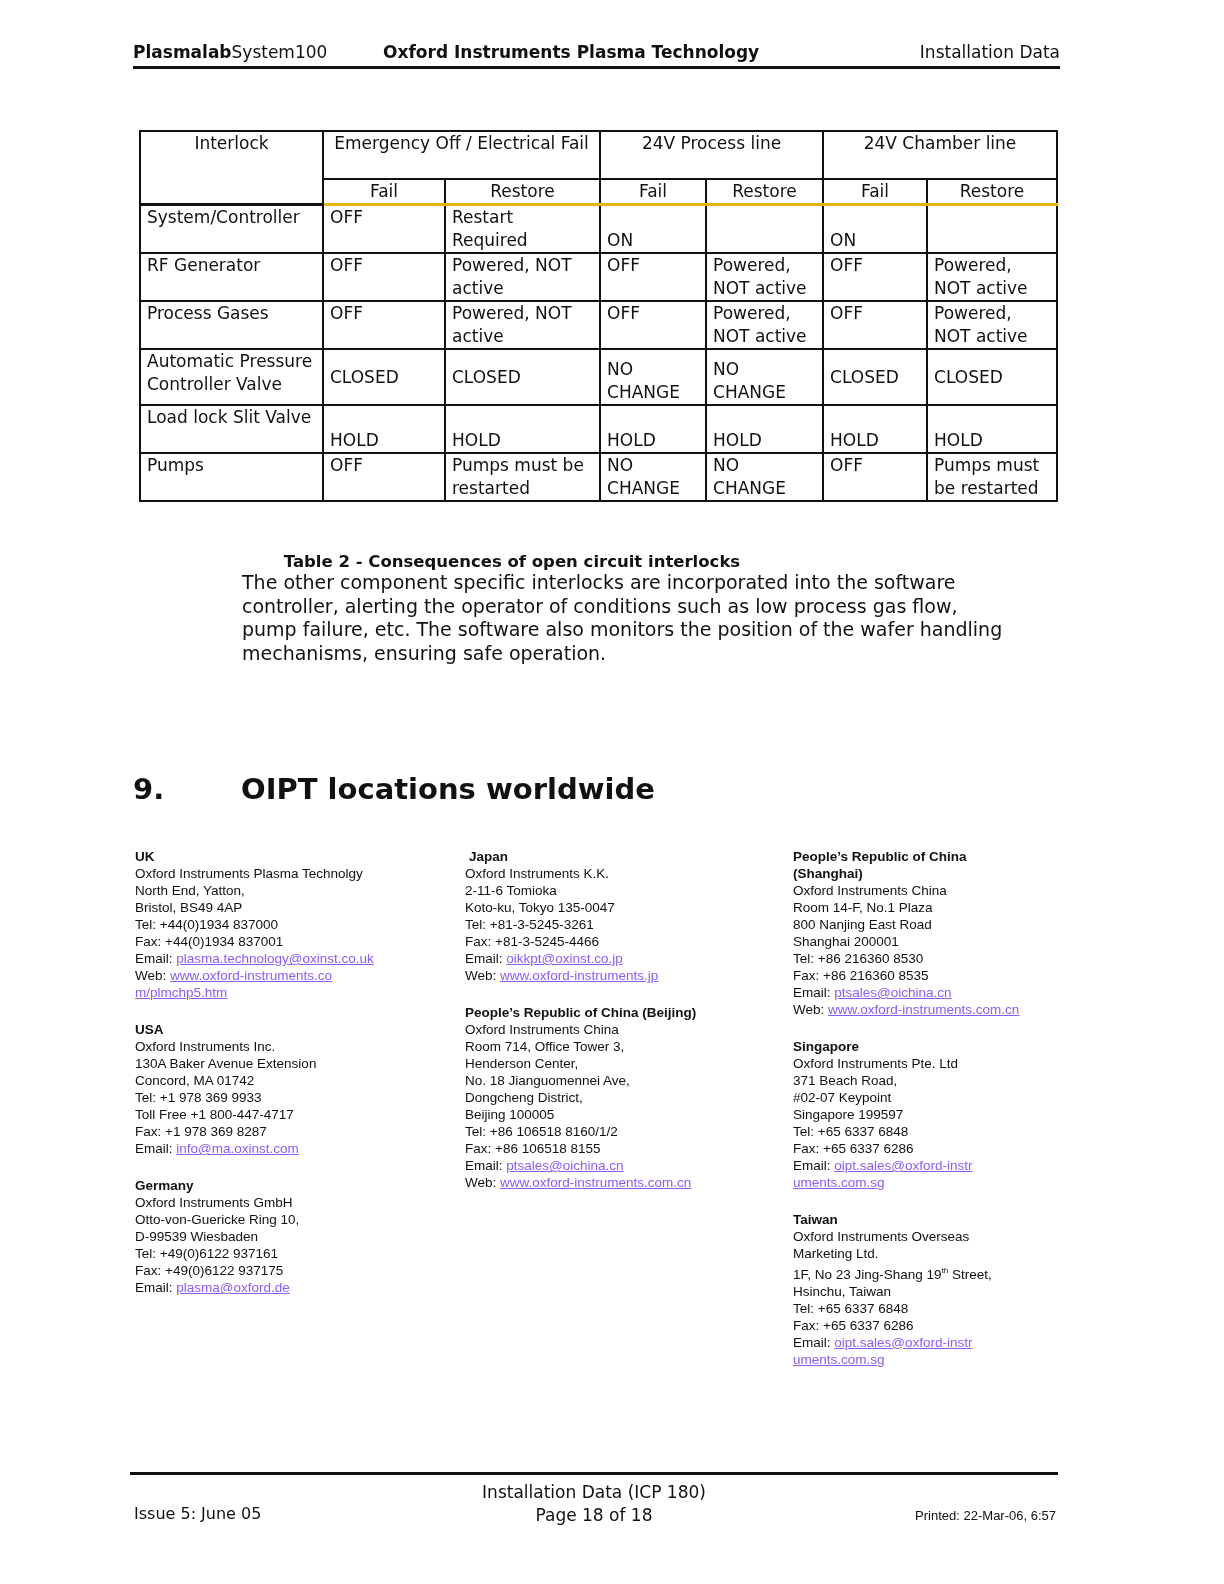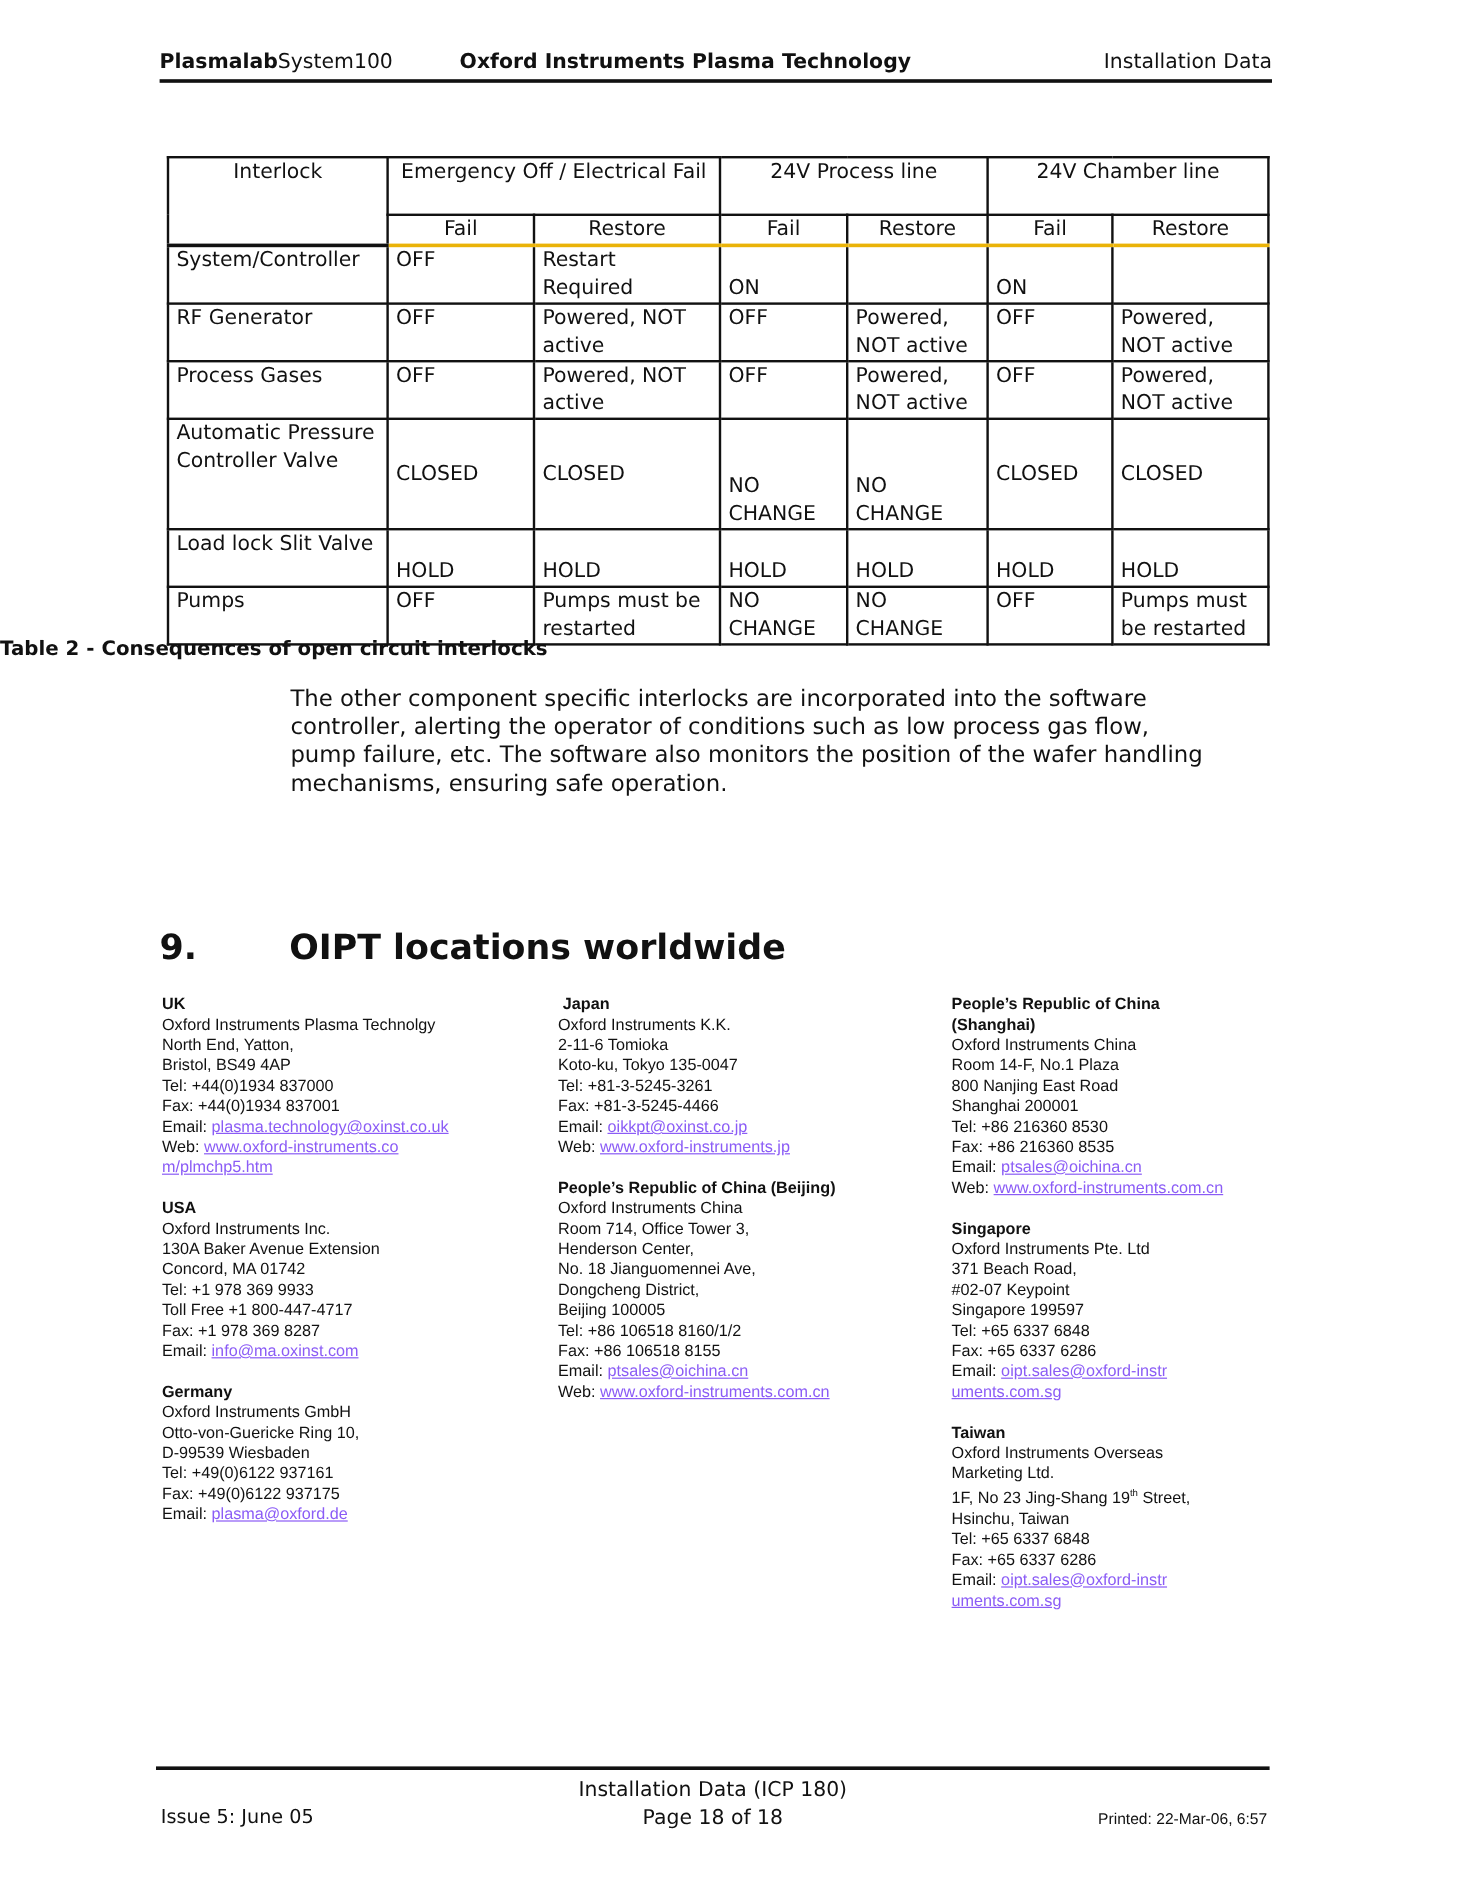--- a/index.html
+++ b/index.html
@@ -15,29 +15,29 @@
 
   
   .interlock-table { position: absolute; left: 139px; top: 130px; width: 917px; border-collapse: collapse; font-family: "DejaVu Sans", sans-serif; font-size: 17px; table-layout: fixed; }
   .interlock-table td, .interlock-table th { border: 2px solid #111; padding: 0 6px; vertical-align: top; line-height: 23px; }
   .interlock-table th { font-weight: normal; text-align: center; vertical-align: bottom; }
   .interlock-table .grp th { vertical-align: top; }
   .interlock-table td.bottom { vertical-align: bottom; }
   .interlock-table td.mid { vertical-align: middle; }
   .interlock-table tr.hdr2 th { border-bottom: 3px solid #eab308; }
 
-  .caption { position: absolute; left: 0; width: 1024px; top: 531px; text-align: left; font-family: "DejaVu Sans", sans-serif; font-weight: bold; font-size: 16.5px; }
+  .caption { position: absolute; left: 0; width: 1024px; top: 552px; text-align: center; font-family: "DejaVu Sans", sans-serif; font-weight: bold; font-size: 16.5px; }
   .para { position: absolute; left: 242px; top: 571px; width: 770px; font-family: "DejaVu Sans", sans-serif; font-size: 19px; line-height: 23.5px; }
 
   .section-title { position: absolute; left: 133px; top: 772px; font-family: "DejaVu Sans", sans-serif; font-weight: bold; font-size: 29px; }
   .section-title .num { display: inline-block; width: 108px; }
 
   
   .office-col { position: absolute; font-family: "Liberation Sans", sans-serif; font-size: 13.5px; line-height: 17px; }
-  .office { margin-bottom: 17px; }
+  .office { margin-bottom: 17px; margin-top: 20px; }
   .office .name { font-weight: bold; }
   .office a { color: #8b5cf6; text-decoration: underline; }
   .col1 { left: 135px; top: 828px; width: 320px; }
   .col2 { left: 465px; top: 828px; width: 300px; }
   .col3 { left: 793px; top: 828px; width: 270px; }
   sup { font-size: 8px; }
 
   
   .footer-rule { position: absolute; left: 130px; top: 1472px; width: 928px; height: 3px; background: #111; }
   .footer-center { position: absolute; left: 0; width: 1188px; top: 1481px; text-align: center; font-family: "DejaVu Sans", sans-serif; font-size: 17px; line-height: 23px; }
@@ -99,21 +99,21 @@
   </tr>
   <tr style="height:48px;padding-left:23px;">
     <td>Process Gases</td>
     <td>OFF</td>
     <td>Powered, NOT active</td>
     <td>OFF</td>
     <td>Powered, NOT active</td>
     <td>OFF</td>
     <td>Powered, NOT active</td>
   </tr>
-  <tr style="height:92px;">
+  <tr style="height:56px;">
     <td>Automatic Pressure Controller Valve</td>
     <td class="mid">CLOSED</td>
     <td class="mid">CLOSED</td>
     <td class="bottom">NO CHANGE</td>
     <td class="bottom">NO CHANGE</td>
     <td class="mid">CLOSED</td>
     <td class="mid">CLOSED</td>
   </tr>
   <tr style="height:48px;">
     <td>Load lock Slit Valve</td>

